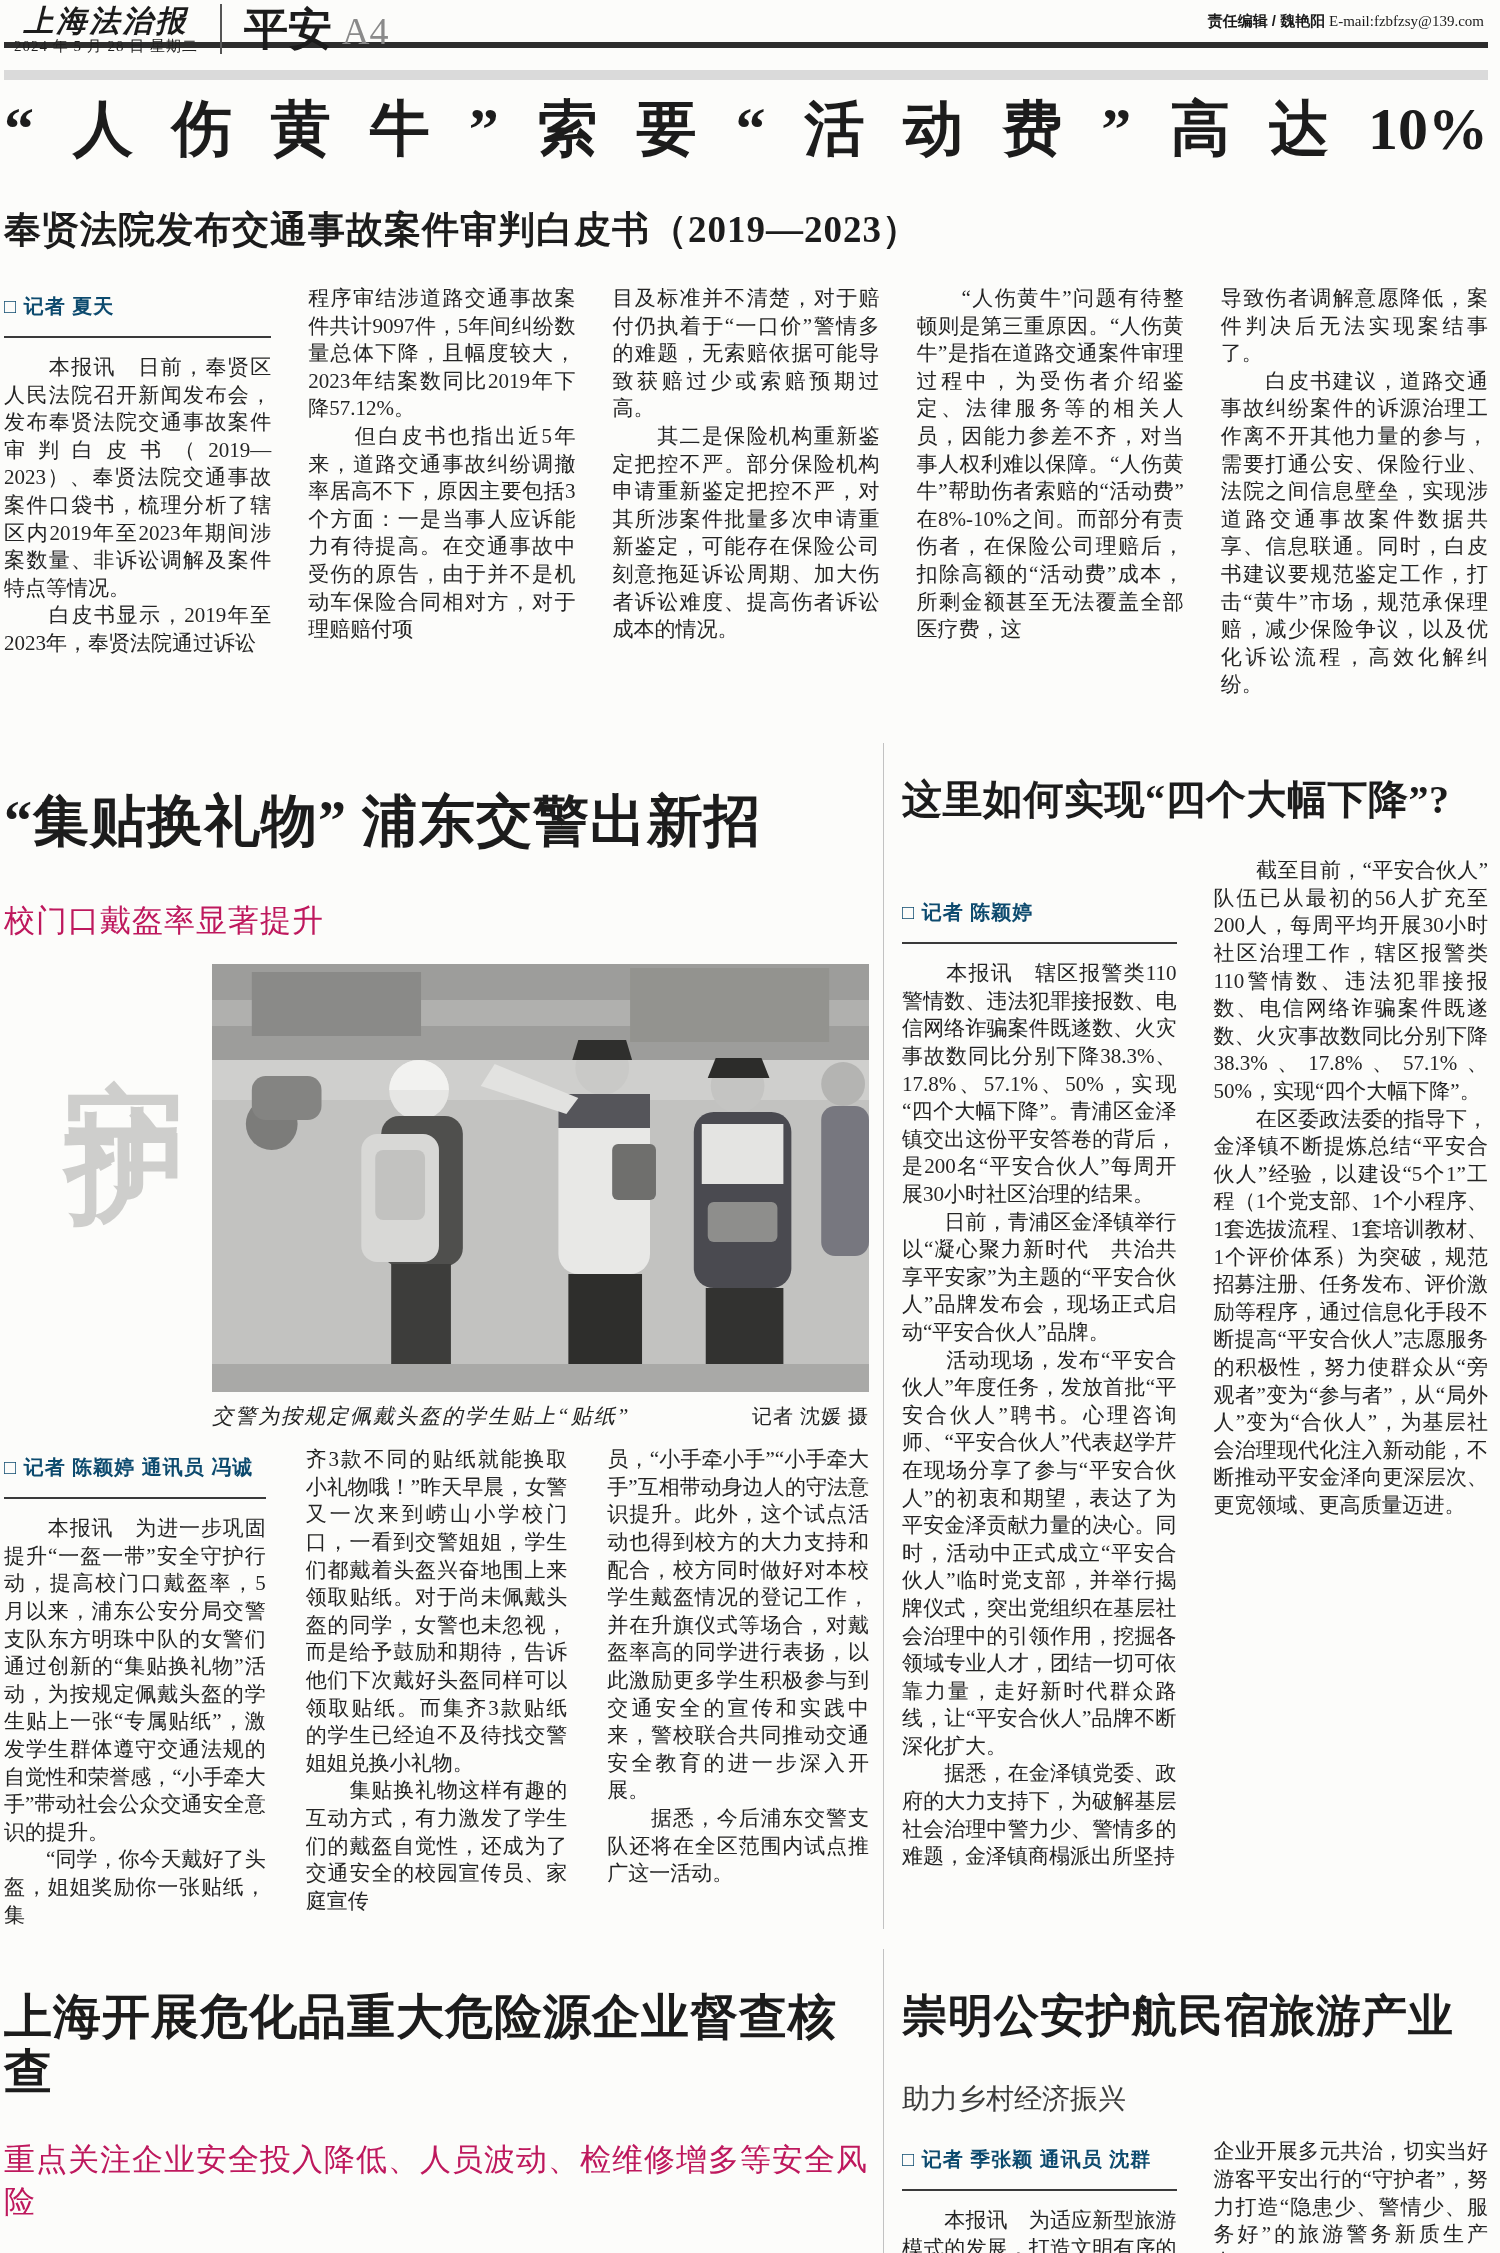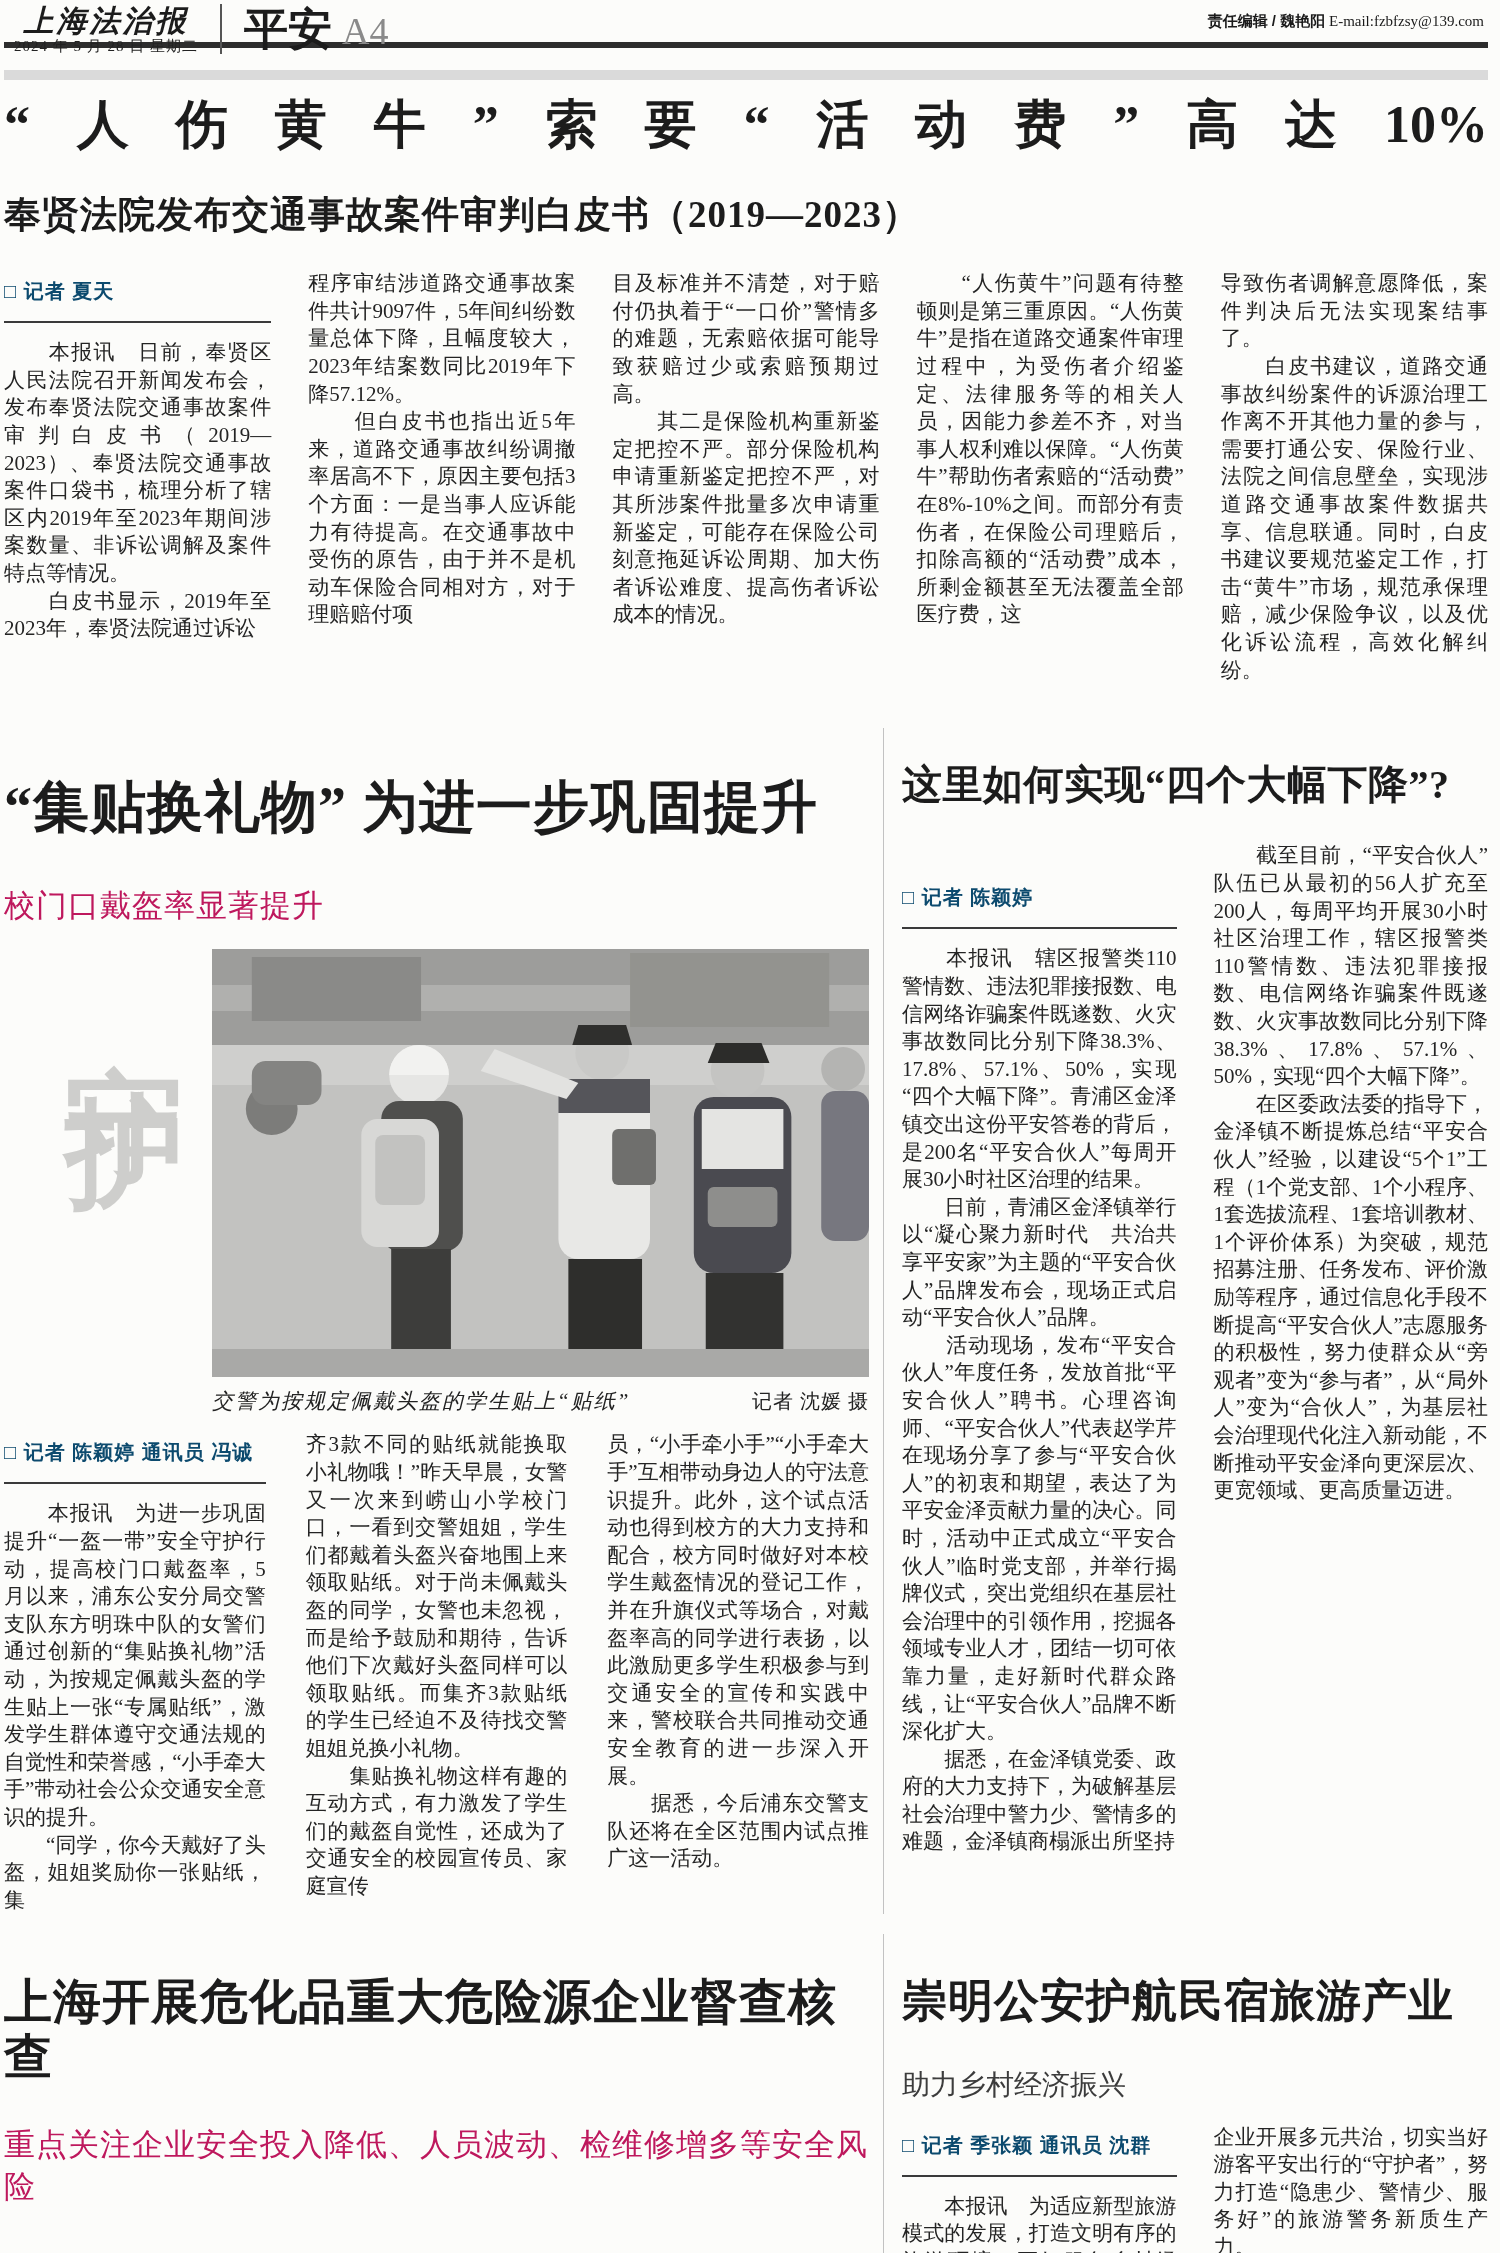--- a/index.html
+++ b/index.html
@@ -17,21 +17,21 @@
   .masthead{font-size:30px;font-weight:bold;font-style:italic;letter-spacing:3px;line-height:30px;}
   .date-line{font-size:15px;color:#222;letter-spacing:1px;margin-top:1px;}
   .section-block{display:flex;align-items:baseline;margin-left:22px;padding-left:22px;border-left:2px solid #555;height:50px;}
   .section-title{font-size:44px;font-weight:900;font-family:"Liberation Sans","DejaVu Sans",sans-serif;line-height:50px;}
   .page-no{font-size:38px;color:#8a8a8a;margin-left:10px;}
   .editor-line{font-size:15px;padding-top:8px;color:#1a1a1a;white-space:nowrap;}
   .editor-line .ed{font-weight:bold;font-family:"Liberation Sans","DejaVu Sans",sans-serif;}
   .gray-band{height:10px;background:#dadada;margin-top:22px;}
   
   .lead-headline{
-    font-size:52px;font-weight:900;line-height:1.18;margin-top:14px;
+    font-size:60px;font-weight:900;line-height:1.18;margin-top:14px;
     text-align:justify;text-align-last:justify;letter-spacing:0px;
   }
   .lead-subhead{font-size:37px;font-weight:700;margin-top:14px;letter-spacing:1px;}
   .cols{display:grid;column-gap:37px;margin-top:30px;}
   .cols5{grid-template-columns:repeat(5,1fr);}
   .cols3{grid-template-columns:repeat(3,1fr);}
   .cols2{grid-template-columns:repeat(2,1fr);}
   .para{margin:0;font-size:21px;line-height:27.6px;text-align:justify;color:#242424;}
   .byline{
     font-family:"Liberation Sans","DejaVu Sans",sans-serif;
@@ -114,21 +114,21 @@
         </div>
       <div>
           <p class="para">导致伤者调解意愿降低，案件判决后无法实现案结事了。</p>
           <p class="para">　　白皮书建议，道路交通事故纠纷案件的诉源治理工作离不开其他力量的参与，需要打通公安、保险行业、法院之间信息壁垒，实现涉道路交通事故案件数据共享、信息联通。同时，白皮书建议要规范鉴定工作，打击“黄牛”市场，规范承保理赔，减少保险争议，以及优化诉讼流程，高效化解纠纷。</p>
         </div>
     </div>
   </div>
 
   <div class="row">
     <div class="row-left">
-      <h2 class="sec-headline">“集贴换礼物” 为进一步巩固提升</h2>
+      <h2 class="sec-headline">“集贴换礼物” 浦东交警出新招</h2>
       <div class="sec-subhead">校门口戴盔率显著提升</div>
 
       <div class="photo-strip">
         <div class="calligraphy">守护</div>
         <div class="photo">
           <svg viewBox="0 0 660 428" preserveAspectRatio="none">
             <rect x="0" y="0" width="660" height="428" fill="#c2c2c0"></rect>
             <rect x="0" y="0" width="660" height="96" fill="#9d9d9b"></rect>
             <rect x="0" y="36" width="660" height="26" fill="#b0b0ae"></rect>
             <rect x="40" y="8" width="170" height="64" fill="#8a8a88"></rect>

